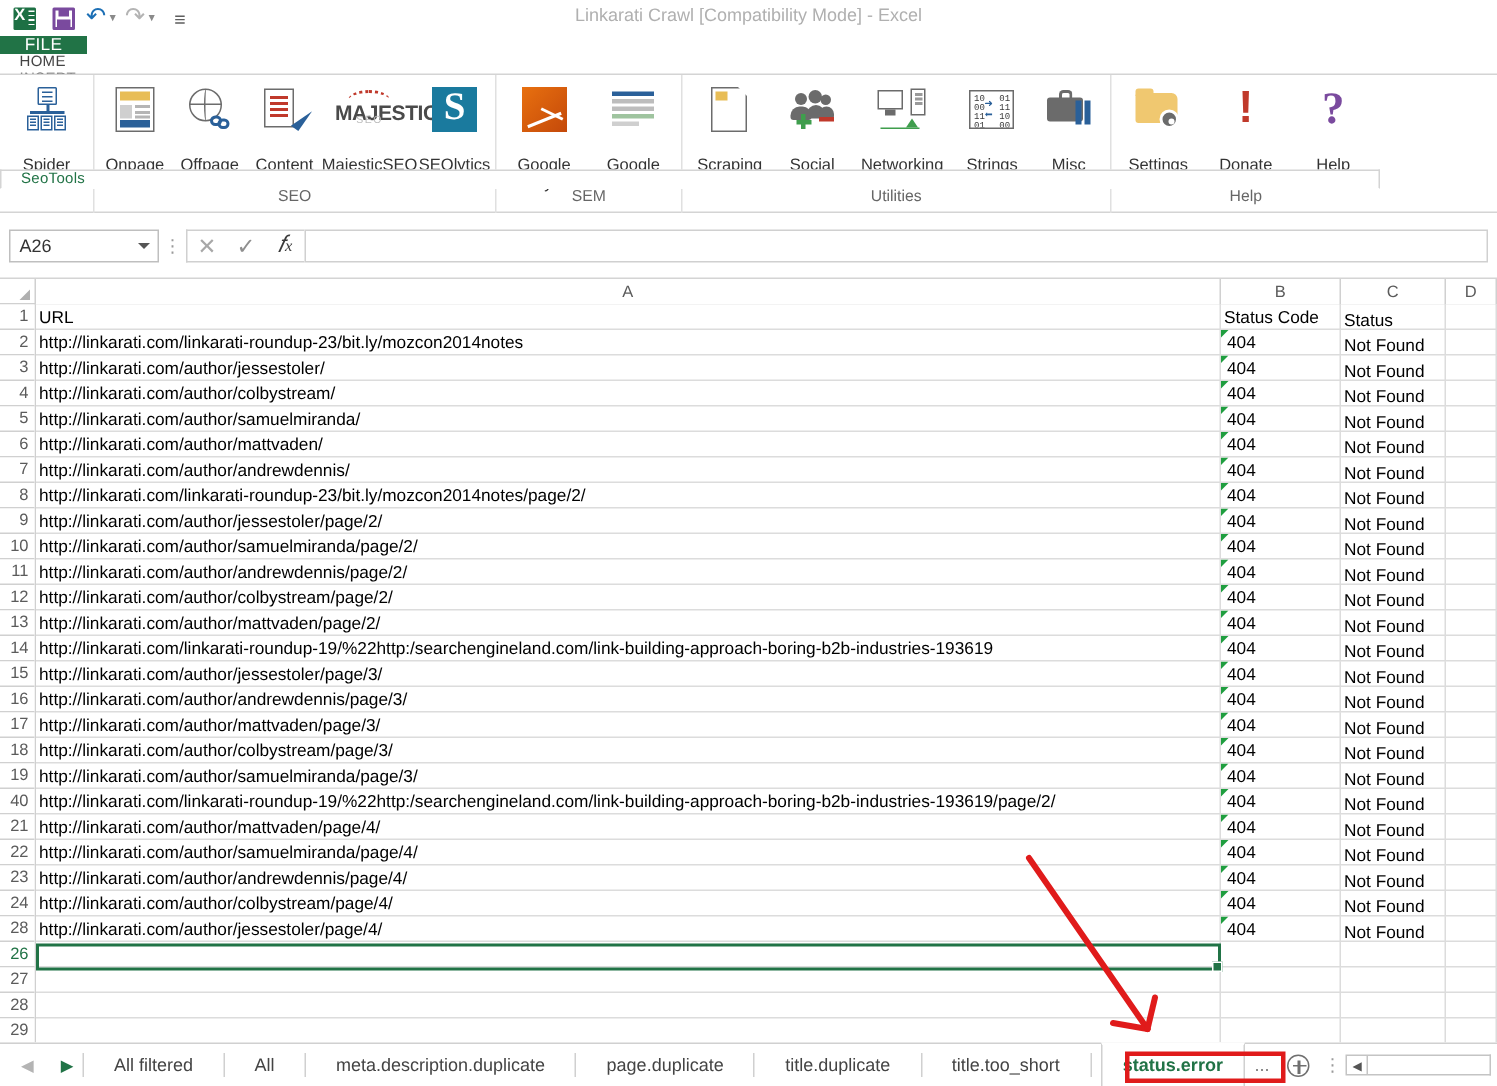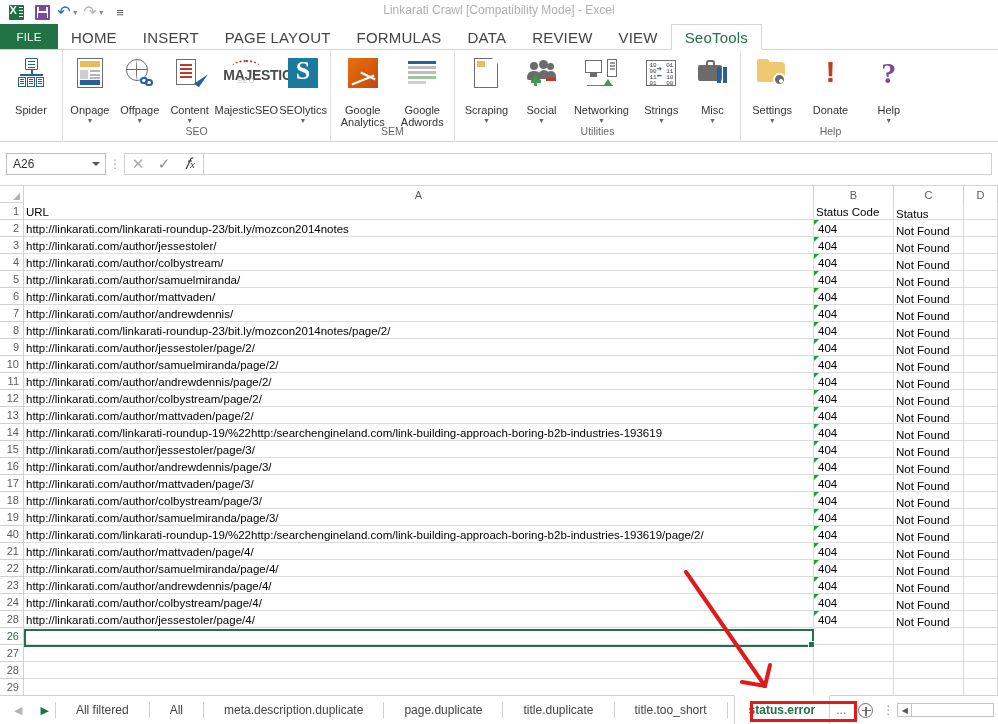--- a/index.html
+++ b/index.html
@@ -37,28 +37,28 @@
   .caret-sm { font-size: 7px; color: #8a8a8a; margin-left: 1px; }
   .eq-ico { color: #5e5e5e; font-size: 13px; line-height: 1; }
   .doc-title {
     position: absolute; left: 0; top: 3px; width: 998px; text-align: center;
     font-size: 12px; color: #b0b0b0;
   }
 
   
   .ribbon-tabs {
     position: absolute; left: 0; top: 24px; width: 920px; height: 26px;
-    background: #ffffff; display: flex; align-items: stretch;
+    background: #ffffff; display: flex; align-items: stretch; flex-direction: column;
   }
   .tab-file {
     width: 58px; background: #217346; color: #fff; font-size: 11.5px;
     display: flex; align-items: center; justify-content: center; letter-spacing: .2px;
   }
   .tab {
-    padding: 0 13px; font-size: 15px; color: #444; display: flex; align-items: center;
+    padding: 0 13px; font-size: 10px; color: #444; display: flex; align-items: center;
     letter-spacing: .2px; white-space: nowrap;
   }
   .tab.active {
     color: #217346; background: #fff;
     border-left: 1px solid #d4d4d4; border-right: 1px solid #d4d4d4; border-top: 1px solid #d4d4d4;
     border-bottom: 1px solid #fff; position: relative; z-index: 3;
   }
   .ribbon-topline {
     position:absolute; left:0; top:49px; width:998px; height:1px; background:#d4d4d4;
   }

